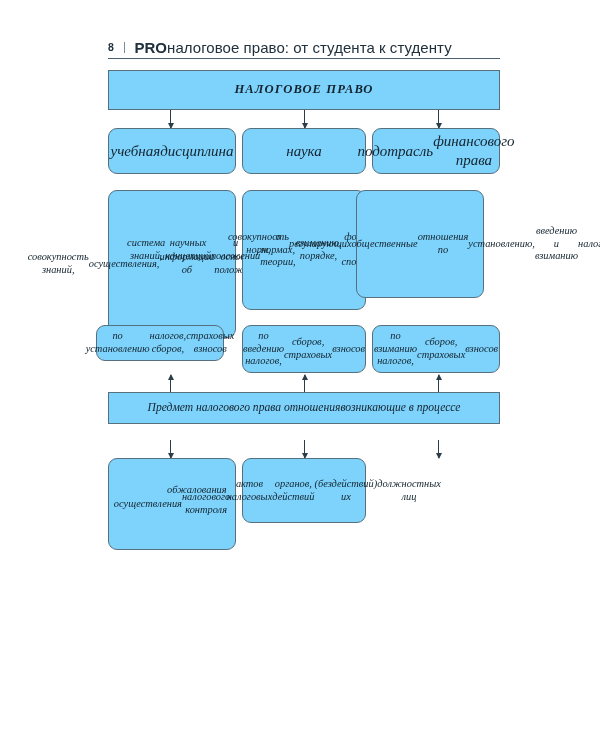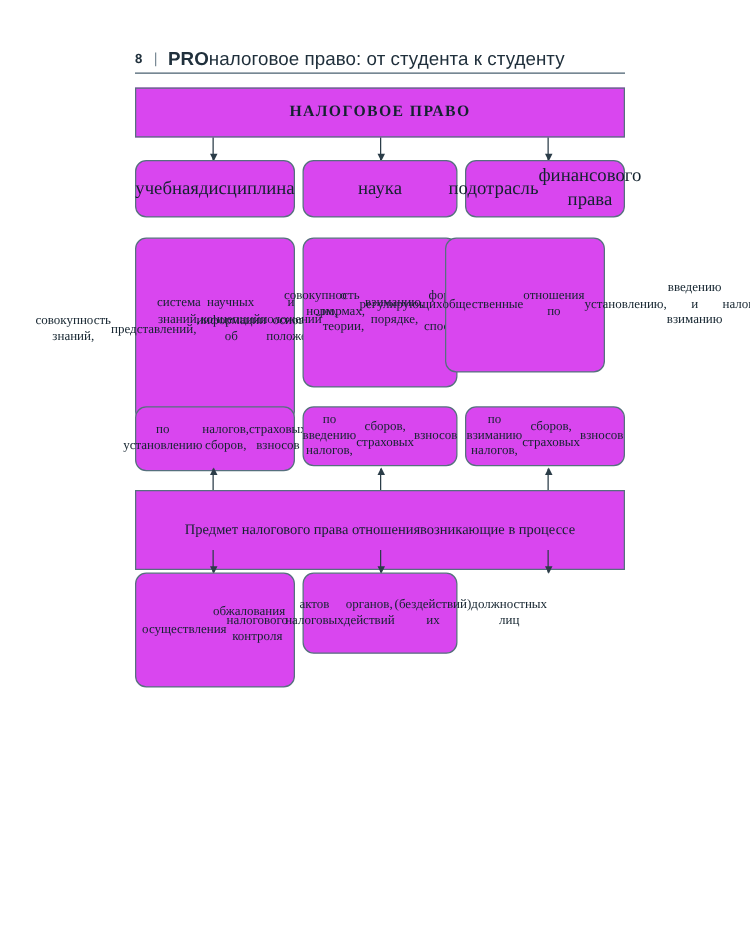--- a/index.html
+++ b/index.html
@@ -62,28 +62,29 @@
     left: 0;
     top: 0;
     width: 600px;
     height: 750px;
   }
 
   .node {
     position: absolute;
     box-sizing: border-box;
     border: 1.1px solid #56707e;
-    background: #d946ef;
+    background: #7dd3fc;
     display: flex;
     align-items: center;
     justify-content: center;
     text-align: center;
     line-height: 1.24;
     color: #13232e;
     padding: 6px 5px;
+    font-style: italic;
   }
   .node.rounded { border-radius: 9px; }
   .node.square  { border-radius: 0; }
 
   .node-title {
     font-size: 12.6px;
     font-weight: bold;
     letter-spacing: 1.1px;
   }
   .node-sm   { font-size: 10.4px; }
@@ -141,21 +142,21 @@
         <span>дисциплина</span>
       </div>
     <div class="node rounded node-md" style="left:242px; top:128px; width:124px; height:46px;">наука</div>
     <div class="node rounded node-md" style="left:372px; top:128px; width:128px; height:46px;">
         <span>подотрасль</span>
         <span>финансового права</span>
       </div>
 
     <div class="node rounded node-sm" style="left:108px; top:190px; width:128px; height:148px;">
         <span>совокупность знаний,</span>
-        <span>представлений,</span>
+        <span>осуществления,</span>
         <span>информации об</span>
         <span>основных положениях</span>
         <span>налогового права</span>
       </div>
     <div class="node rounded node-sm" style="left:242px; top:190px; width:124px; height:120px;">
         <span>система знаний,</span>
         <span>научных концепций</span>
         <span>и положений</span>
         <span>о нормах, теории,</span>
         <span>взиманию, порядке,</span>
@@ -166,41 +167,41 @@
     <div class="node rounded node-sm" style="left:356px; top:190px; width:128px; height:108px;">
         <span>совокупность норм,</span>
         <span>регулирующих</span>
         <span>общественные</span>
         <span>отношения по</span>
         <span>установлению,</span>
         <span>введению и взиманию</span>
         <span>налогов</span>
       </div>
 
-    <div class="node rounded node-sm" style="left:108px; top:325px; width:128px; height:52px;text-align:center;">
+    <div class="node rounded node-sm" style="left:96px; top:325px; width:128px; height:36px;text-align:center;">
         <span>по установлению</span>
         <span>налогов, сборов,</span>
         <span>страховых взносов</span>
       </div>
     <div class="node rounded node-sm" style="left:242px; top:325px; width:124px; height:48px;">
         <span>по введению налогов,</span>
         <span>сборов, страховых</span>
         <span>взносов</span>
       </div>
     <div class="node rounded node-sm" style="left:372px; top:325px; width:128px; height:48px;">
         <span>по взиманию налогов,</span>
         <span>сборов, страховых</span>
         <span>взносов</span>
       </div>
 
     <div class="arrow up" style="left:170px; top:375px; height:17px;"></div>
     <div class="arrow up" style="left:304px; top:375px; height:17px;"></div>
     <div class="arrow up" style="left:438px; top:375px; height:17px;"></div>
 
-    <div class="node square node-wide" style="left:108px; top:392px; width:392px; height:64px;">
+    <div class="node square node-wide" style="left:108px; top:392px; width:392px; height:32px;">
         <span>Предмет налогового права отношения</span>
         <span>возникающие в процессе</span>
       </div>
 
     <div class="arrow down" style="left:170px; top:440px; height:18px;"></div>
     <div class="arrow down" style="left:304px; top:440px; height:18px;"></div>
     <div class="arrow down" style="left:438px; top:440px; height:18px;"></div>
 
     <div class="node rounded node-sm" style="left:108px; top:458px; width:128px; height:92px;">
         <span>осуществления</span>

